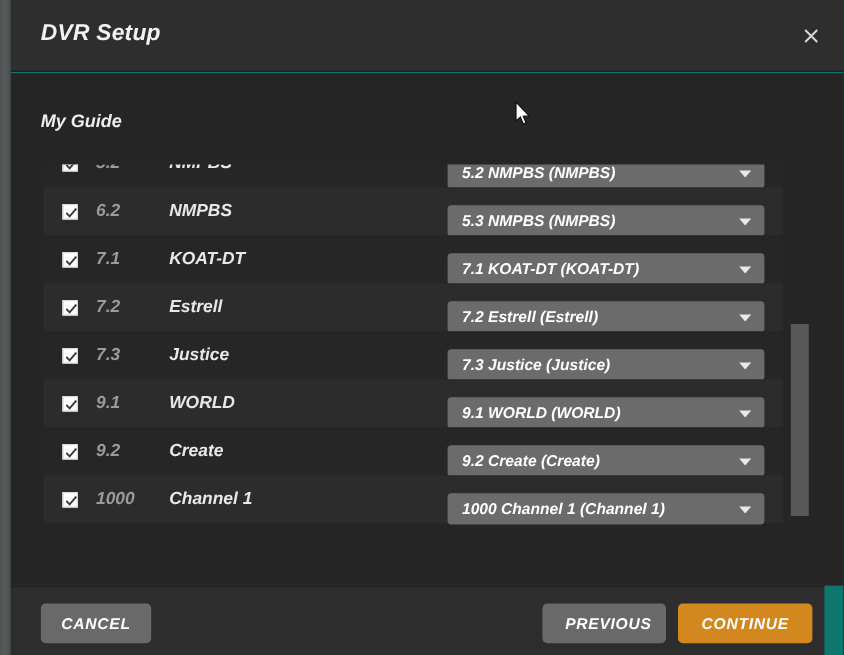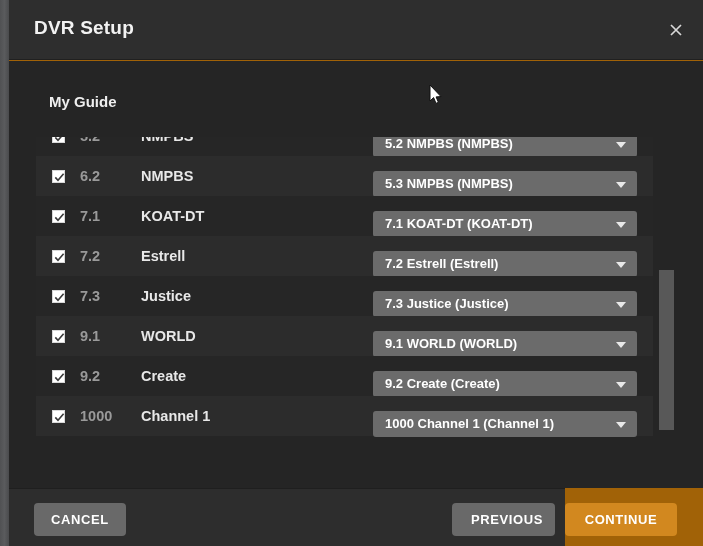--- a/index.html
+++ b/index.html
@@ -25,21 +25,22 @@
     position: absolute;
     left: 0; top: 0;
     width: 9px; height: 546px;
     background: #58595b;
     background: linear-gradient(to right, #505153 0%, #5a5b5d 50%, #4a4b4d 100%);
   }
   .dialog {
     position: absolute;
     left: 9px; top: 0;
     width: 694px; height: 546px;
-    background: #a16207;
+    background: #0f766e;
+    font-style: italic;
   }
   
   .titlebar {
     position: absolute;
     left: 0; top: 0;
     width: 694px; height: 60px;
     background: #2e2e2e;
     border-bottom: 1px solid #202020;
     box-sizing: border-box;
   }
@@ -63,21 +64,21 @@
   .close-btn svg { display: block; }
   
   .body-area {
     position: absolute;
     left: 0; top: 61px;
     width: 694px; height: 427px;
     background: #252525;
   }
   .section-label {
     position: absolute;
-    left: 40px; top: 32px;
+    left: 25px; top: 32px;
     font-size: 15px;
     font-weight: bold;
     color: #efefef;
   }
   .list-wrap {
     position: absolute;
     left: 27px; top: 76px;
     width: 644px; height: 320px;
     overflow: hidden;
   }
@@ -168,21 +169,21 @@
     top: 133px;
     width: 15px;
     height: 160px;
     background: #585858;
     cursor: pointer;
   }
   
   .footer {
     position: absolute;
     left: 0; top: 488px;
-    width: 556px; height: 58px;
+    width: 678px; height: 58px;
     background: #2d2d2d;
     border-top: 1px solid #1f1f1f;
     box-sizing: border-box;
   }
   .btn {
     position: absolute;
     height: 33px;
     border-radius: 4px;
     display: flex;
     align-items: center;

